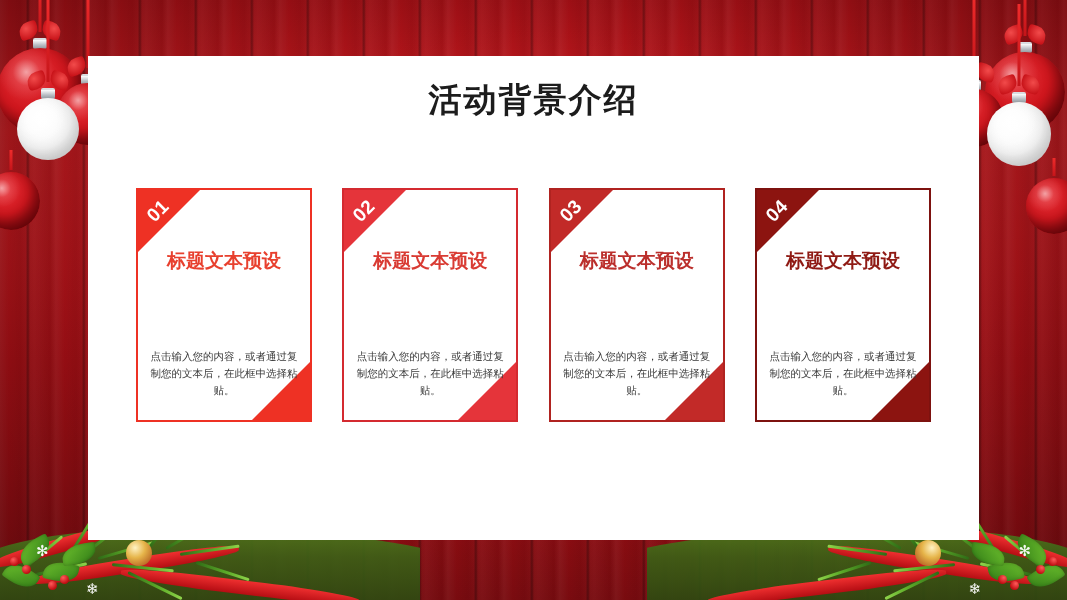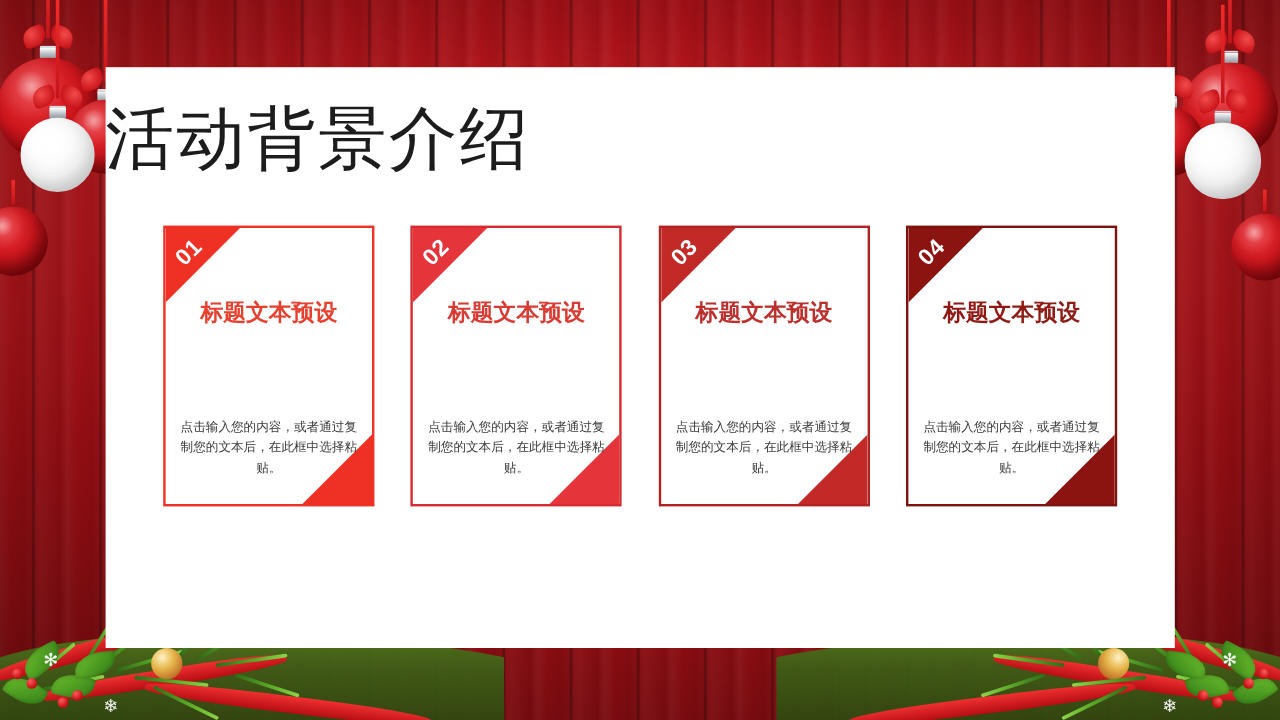--- a/index.html
+++ b/index.html
@@ -115,21 +115,22 @@
   .snowflake { position:absolute; color:#fff; font-size:15px; line-height:1; opacity:0.95; }
 
   
   #panel {
     position:absolute; left:88px; top:56px; width:891px; height:484px;
     background:#ffffff;
   }
 
   #slide-title {
     position:absolute; top:22px; left:0; width:100%;
-    font-size:57px; font-weight:normal; color:#1c1c1c;
+    text-align:center;
+    font-size:33px; font-weight:bold; color:#1c1c1c;
     letter-spacing:2px;
   }
 
   
   #cards {
     position:absolute; left:48px; top:132px;
     width:795px; height:234px;
     display:flex; justify-content:space-between;
   }
   .card {

